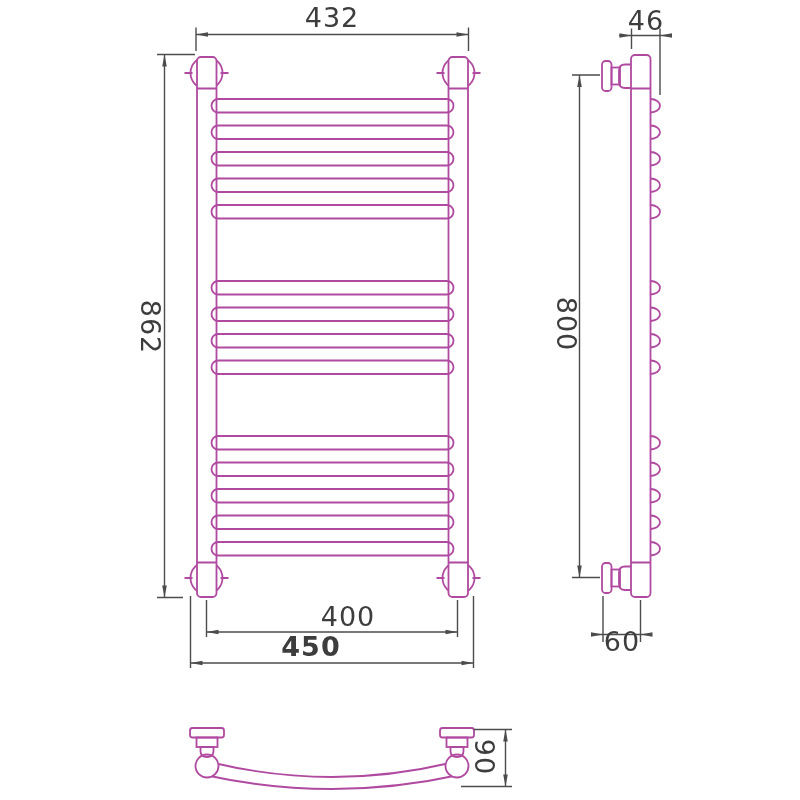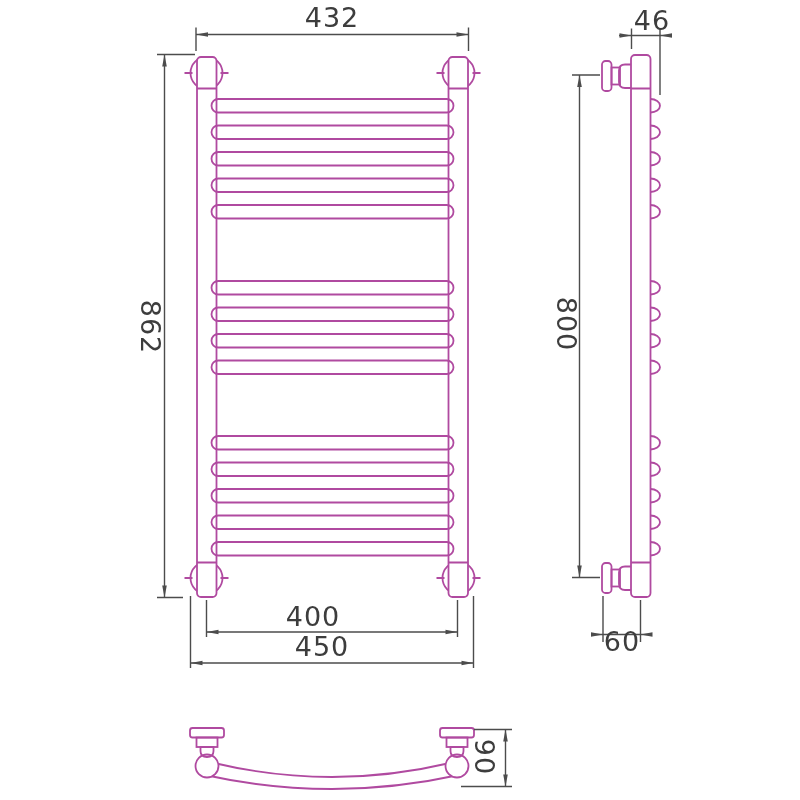--- a/index.html
+++ b/index.html
@@ -164,19 +164,19 @@
     <g>
       <path class="dim" d="M474,729.5 H512 M461,786.5 H512 M505.5,729.5 V786.5"></path>
       <polygon class="arr" points="505.5,729.5 503.2,741.5 507.8,741.5"></polygon>
       <polygon class="arr" points="505.5,786.5 503.2,774.5 507.8,774.5"></polygon>
     </g>
   </g>
 </svg>
 
   <div class="lbl" style="left:332px;top:17px;">432</div>
   <div class="lbl rot" style="left:150px;top:327px;">862</div>
-  <div class="lbl" style="left:313px;top:616px;">400</div>
-  <div class="lbl" style="left:322px;top:646px;">450</div>
-  <div class="lbl" style="left:646px;top:20px;margin-left:6px;">46</div>
+  <div class="lbl" style="left:348px;top:616px;">400</div>
+  <div class="lbl" style="left:311px;top:646px;font-weight:bold;">450</div>
+  <div class="lbl" style="left:646px;top:20px;">46</div>
   <div class="lbl rot" style="left:566px;top:324px;">800</div>
   <div class="lbl" style="left:622px;top:615px;margin-top:26px;">60</div>
   <div class="lbl rot" style="left:484px;top:757px;">90</div>
 </div>
 
 </body></html>

